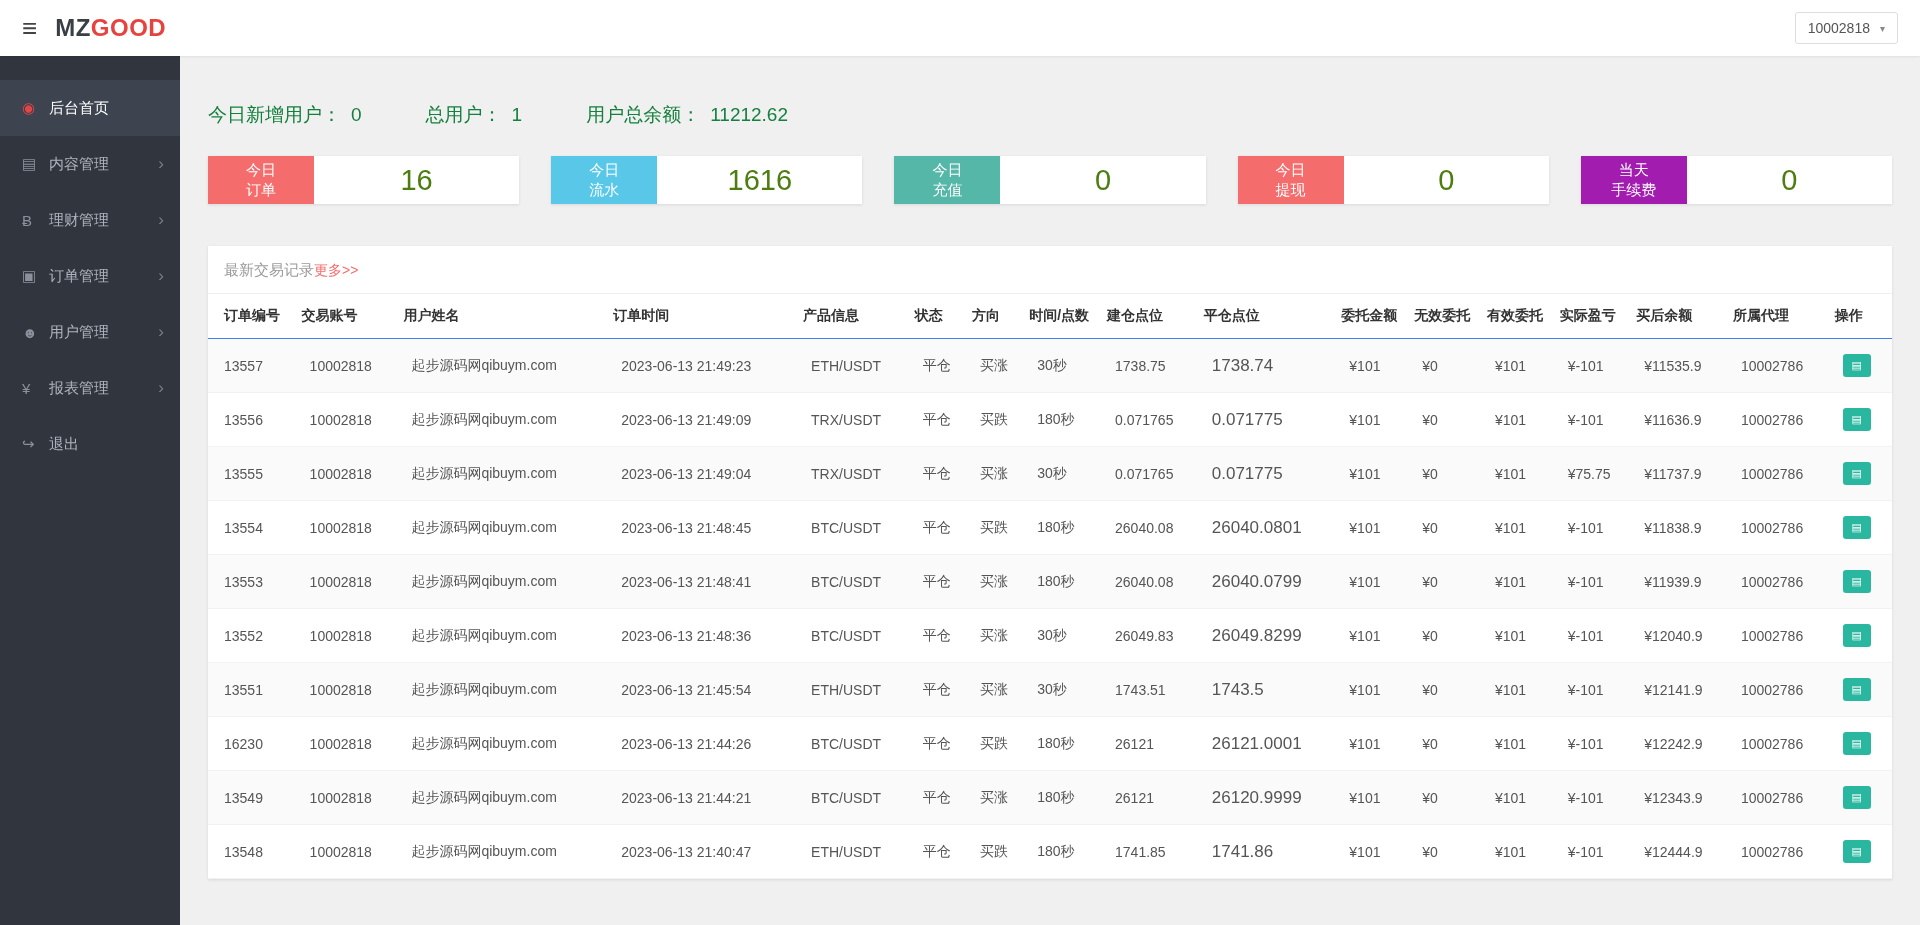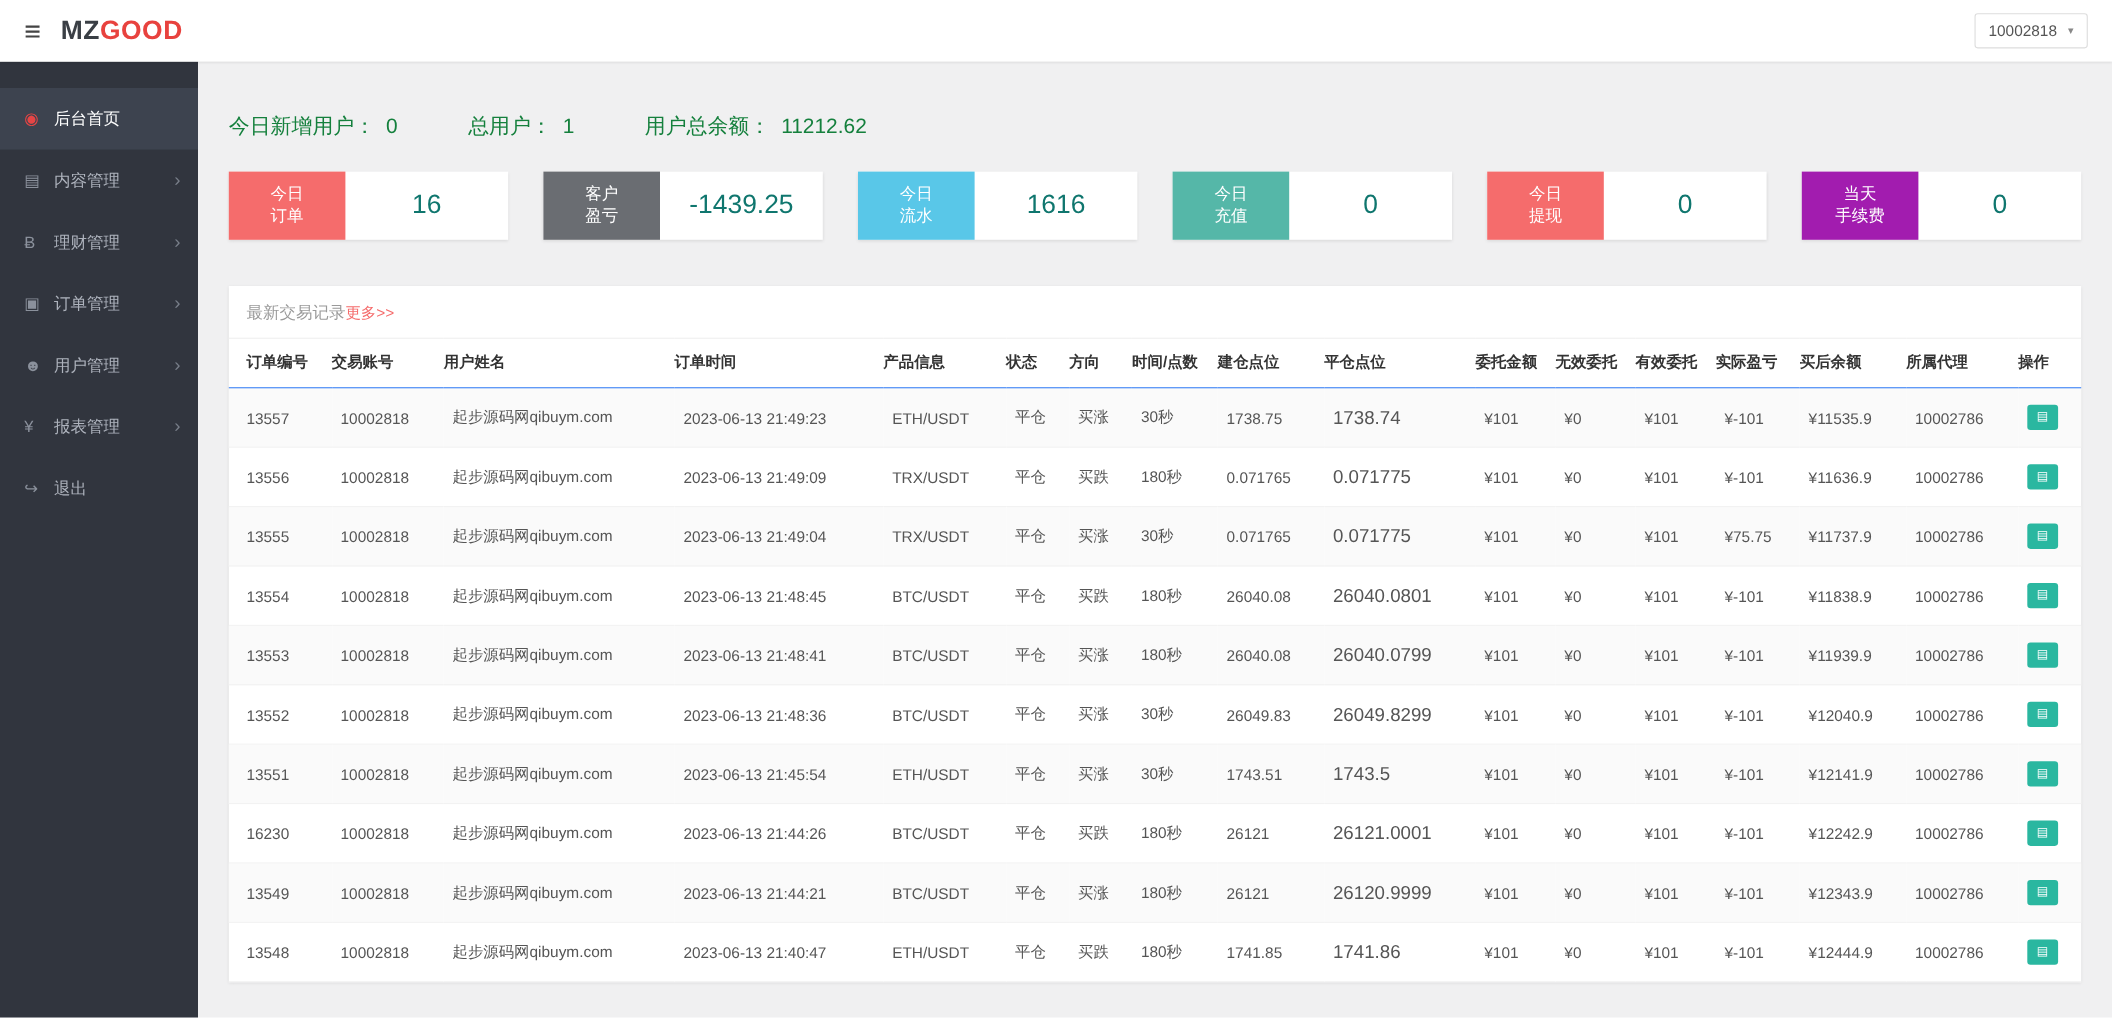--- a/index.html
+++ b/index.html
@@ -26,24 +26,24 @@
   .side-item.active .side-icon{color:var(--red)}
   .side-arrow{margin-left:auto;color:#787e89;font-size:17px}
   .main{flex:1;padding:26px 28px 60px;min-width:0}
 
   
   .summary{display:flex;gap:64px;margin:20px 0 6px;font-size:19px;color:#15803d}
   .sum-item .sum-val{margin-left:10px}
 
   
   .cards{display:flex;gap:32px;margin-top:28px}
-  .card{flex:1;height:62px;background:#fff;display:flex;box-shadow:0 1px 3px rgba(0,0,0,.10)}
+  .card{flex:1;height:48px;background:#fff;display:flex;box-shadow:0 1px 3px rgba(0,0,0,.10)}
   .card-label{width:106px;color:#fff;display:flex;flex-direction:column;justify-content:center;
               align-items:center;font-size:15px;line-height:1.35;flex-shrink:0}
-  .card-value{flex:1;display:flex;align-items:center;justify-content:center;font-size:24px;color:#0f766e}
+  .card-value{flex:1;display:flex;align-items:center;justify-content:center;font-size:29px;color:#4d7c0f}
 
   
   .panel{background:#fff;margin-top:42px;box-shadow:0 1px 3px rgba(0,0,0,.10)}
   .panel-head{display:flex;align-items:center;padding:15px 16px 13px;
               color:#9a9a9a;font-size:15px}
   .more{color:var(--more);font-size:14px;cursor:pointer;text-decoration:none}
   table.trades{width:100%;border-collapse:collapse;font-size:14px}
   .trades th{font-weight:bold;color:#333;text-align:left;padding:13px 0;
              border-top:1px solid #efefef;border-bottom:1px solid #3b82f6;white-space:nowrap}
   .trades td{padding:15px 8px;border-bottom:1px solid #f2f2f2;white-space:nowrap;color:#555}
@@ -112,27 +112,20 @@
         <div class="sum-item"><span class="sum-label">总用户：</span><span class="sum-val">1</span></div>
         <div class="sum-item"><span class="sum-label">用户总余额：</span><span class="sum-val">11212.62</span></div>
       </div>
     <div class="cards" id="cards">
         <div class="card">
           <div class="card-label" style="background: rgb(245, 108, 108);">
             <span>今日</span>
             <span>订单</span>
           </div>
           <div class="card-value">16</div>
-        </div>
-        <div class="card">
-          <div class="card-label" style="background: rgb(106, 109, 114);">
-            <span>客户</span>
-            <span>盈亏</span>
-          </div>
-          <div class="card-value">-1439.25</div>
         </div>
         <div class="card">
           <div class="card-label" style="background: rgb(89, 199, 232);">
             <span>今日</span>
             <span>流水</span>
           </div>
           <div class="card-value">1616</div>
         </div>
         <div class="card">
           <div class="card-label" style="background: rgb(85, 183, 168);">

